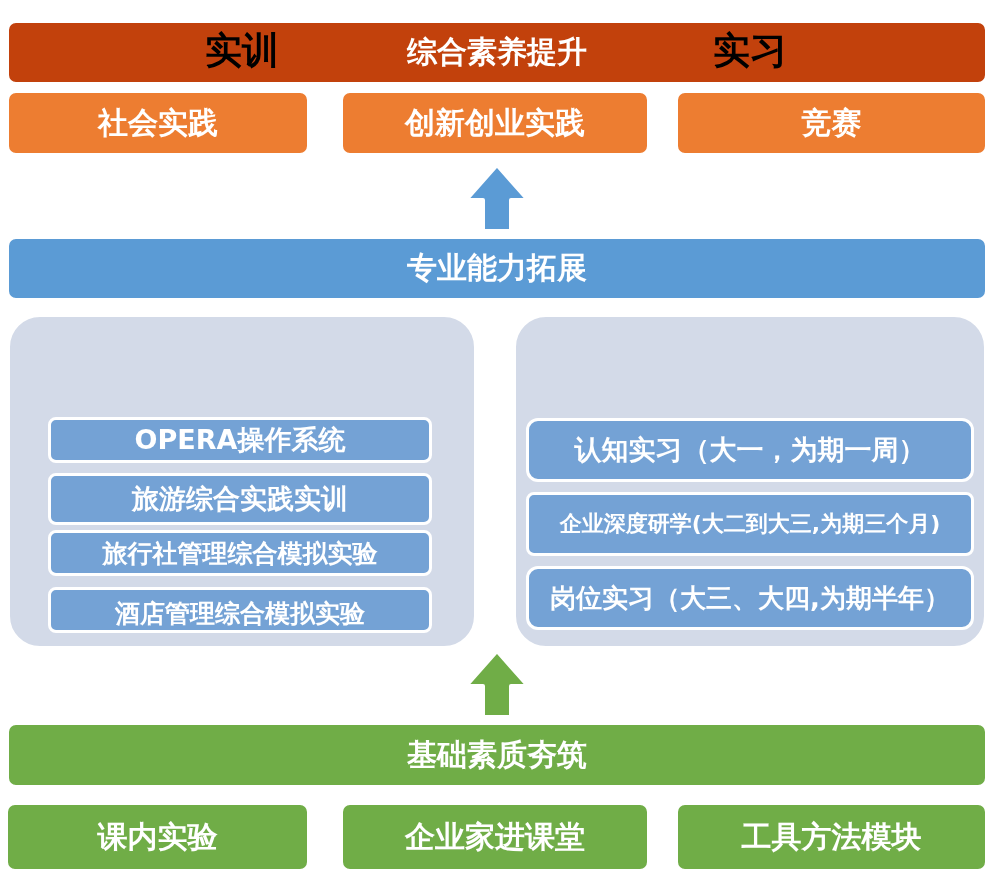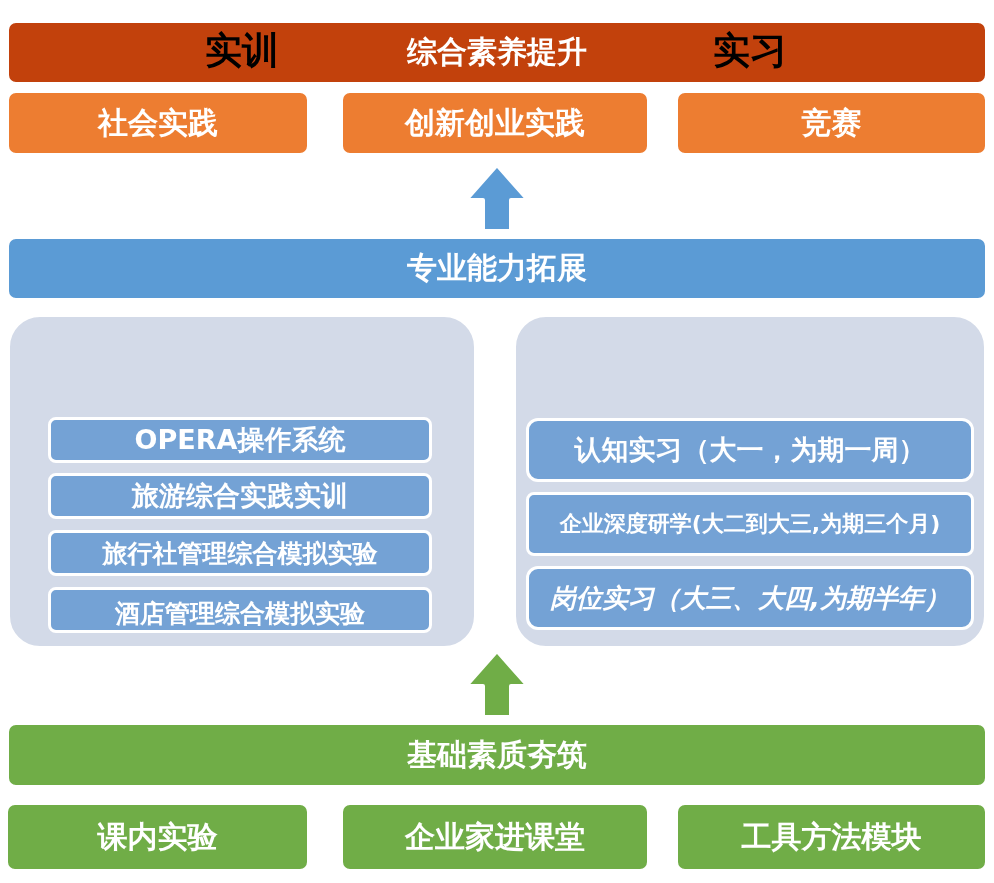--- a/index.html
+++ b/index.html
@@ -70,40 +70,40 @@
   <div class="box banner-blue" style="left:6px;top:236px;width:982px;height:65px;">
     <span>专业能力拓展</span>
   </div>
 
   <div class="panel" style="left:8px;top:315px;width:468px;height:333px;"></div>
   <div class="panel-title" style="left:8px;width:468px;">实训</div>
 
   <div class="box cell-innerblue" style="left:48px;top:417px;width:384px;height:46px;">
     <span>OPERA操作系统</span>
   </div>
-  <div class="box cell-innerblue" style="left:48px;top:473px;width:384px;height:46px;">
+  <div class="box cell-innerblue" style="left:48px;top:473px;width:384px;height:52px;">
     <span>旅游综合实践实训</span>
   </div>
   <div class="box cell-innerblue" style="left:48px;top:530px;width:384px;height:46px;font-size:25px;">
     <span>旅行社管理综合模拟实验</span>
   </div>
   <div class="box cell-innerblue" style="left:48px;top:587px;width:384px;height:46px;font-size:25px;align-items:flex-end;">
     <span>酒店管理综合模拟实验</span>
   </div>
 
   <div class="panel" style="left:514px;top:315px;width:472px;height:333px;"></div>
   <div class="panel-title" style="left:514px;width:472px;">实习</div>
 
   <div class="box cell-innerblue" style="left:526px;top:418px;width:448px;height:64px;border-radius:12px;">
     <span>认知实习（大一，为期一周）</span>
   </div>
   <div class="box cell-innerblue small" style="left:526px;top:492px;width:448px;height:64px;border-radius:8px;">
     <span>企业深度研学(大二到大三,为期三个月)</span>
   </div>
-  <div class="box cell-innerblue" style="left:526px;top:566px;width:448px;height:64px;border-radius:12px;font-size:26px;font-style:italic;">
+  <div class="box cell-innerblue" style="left:526px;top:566px;width:448px;height:64px;border-radius:12px;font-size:26px;">
     <span>岗位实习（大三、大四,为期半年）</span>
   </div>
 
   <svg class="arrow" style="left:460px;top:648px;" width="74" height="72" viewBox="0 0 74 72">
     <polygon points="37,3 68,38 51,38 51,69 23,69 23,38 6,38" fill="#70AD47" stroke="#ffffff" stroke-width="4" stroke-linejoin="round"></polygon>
   </svg>
 
   <div class="box banner-green" style="left:6px;top:722px;width:982px;height:66px;">
     <span>基础素质夯筑</span>
   </div>

